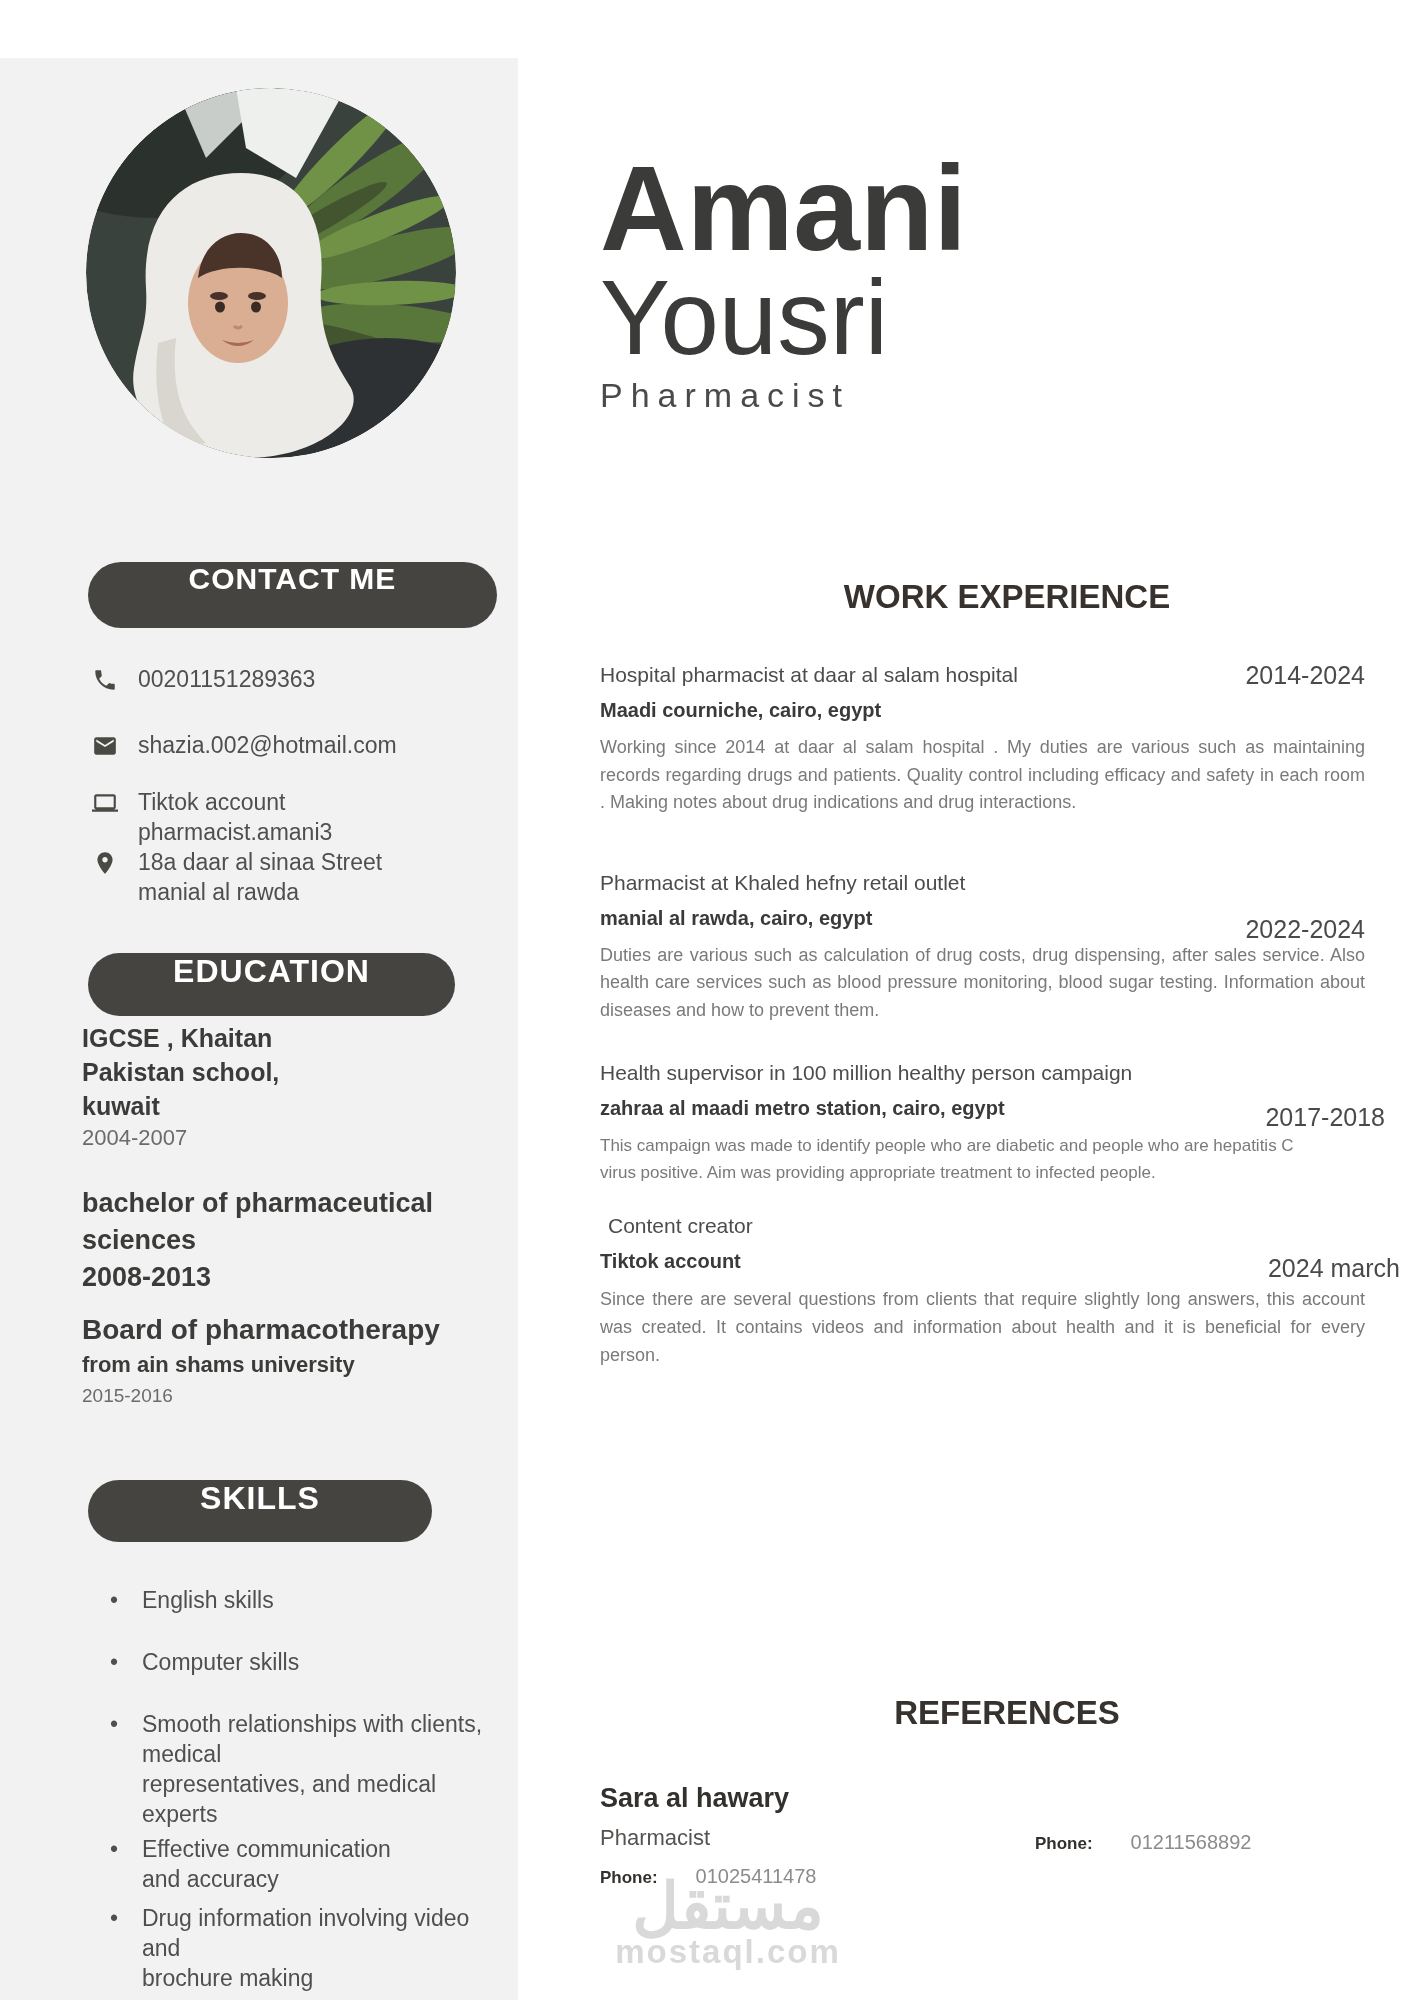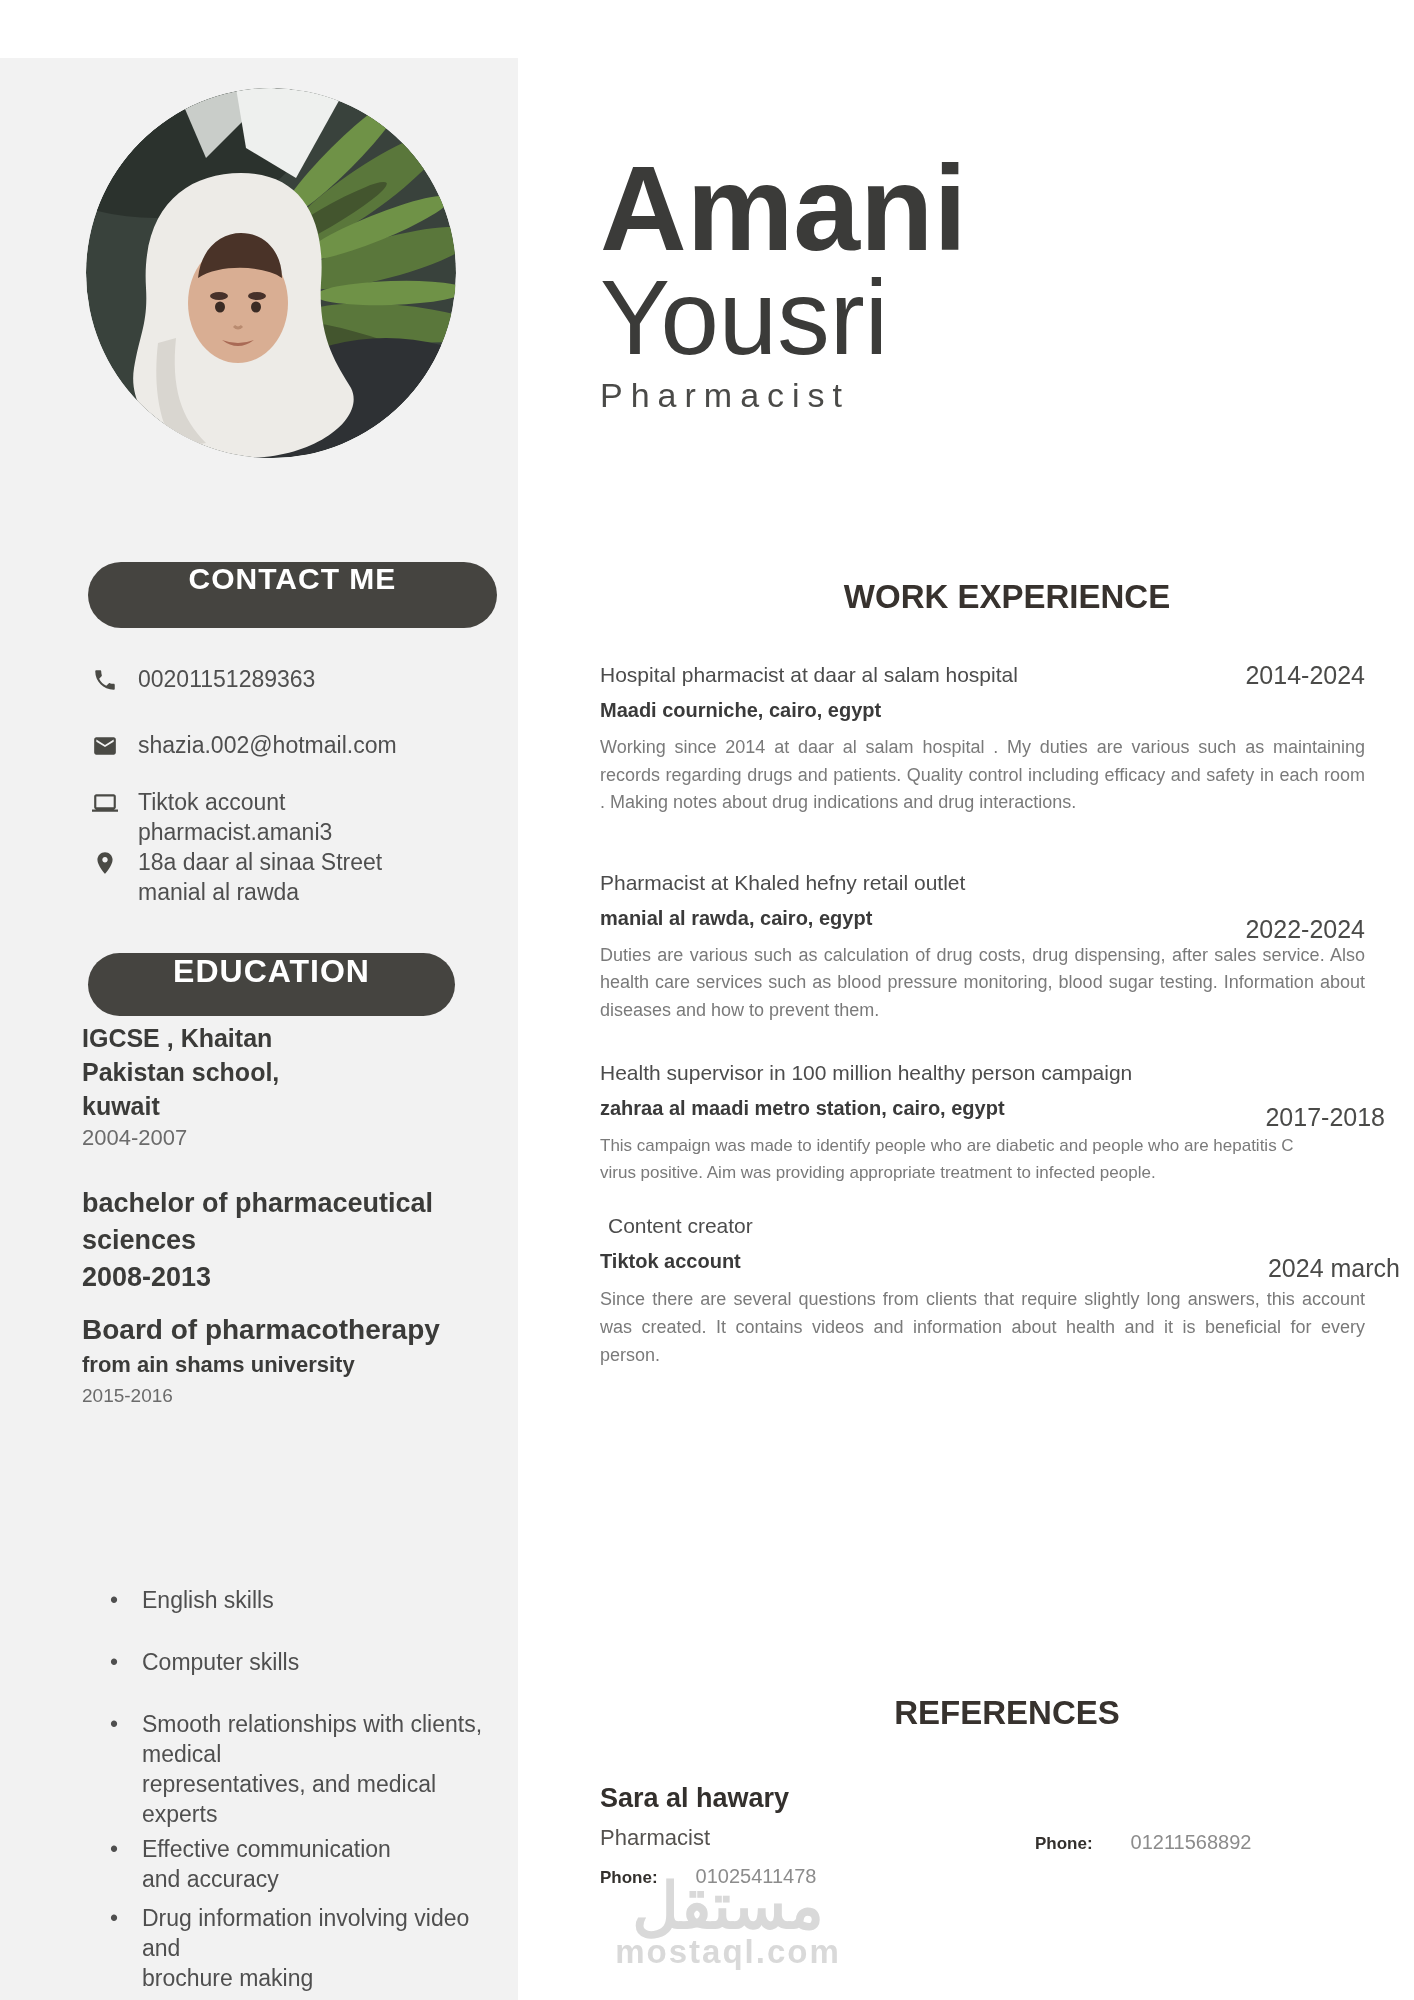--- a/index.html
+++ b/index.html
@@ -194,20 +194,23 @@
 sciences</div>
         <div class="edu-years-2">2008-2013</div>
       </div>
       <div class="edu-block-3">
         <div class="edu-degree-3">Board of pharmacotherapy</div>
         <div class="edu-sub-3">from ain shams university</div>
         <div class="edu-years-3">2015-2016</div>
       </div>
     </div>
 
+    <div class="pill pill-skills">
+      <span>SKILLS</span>
+    </div>
 
     <ul class="skills-list">
       <li class="sk-0">English skills</li>
       <li class="sk-1">Computer skills</li>
       <li class="sk-2">Smooth relationships with clients, medical
 representatives,  and medical experts</li>
       <li class="sk-3">Effective communication
 and accuracy</li>
       <li class="sk-4">Drug information involving video and
 brochure making</li>

